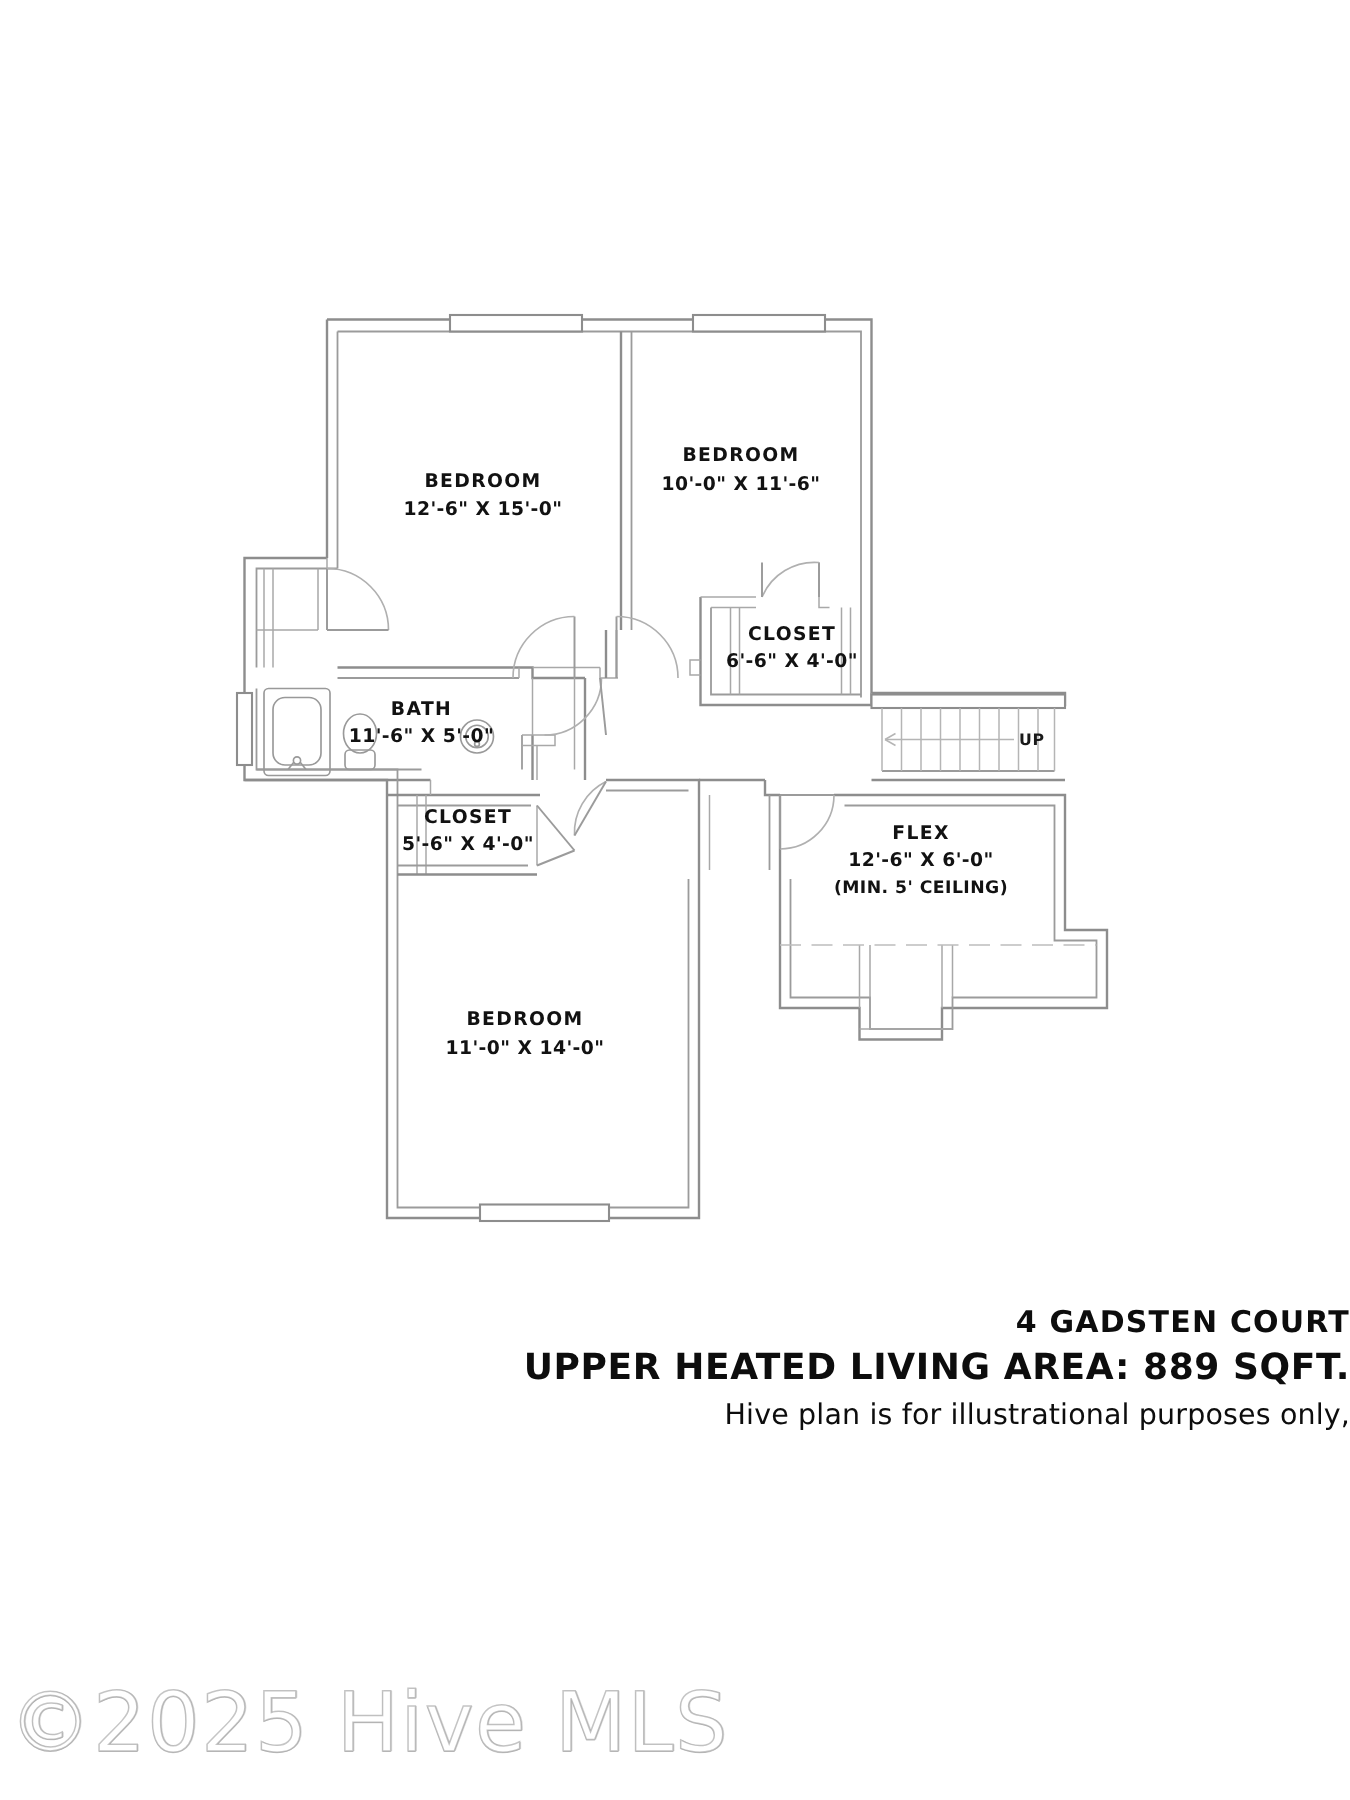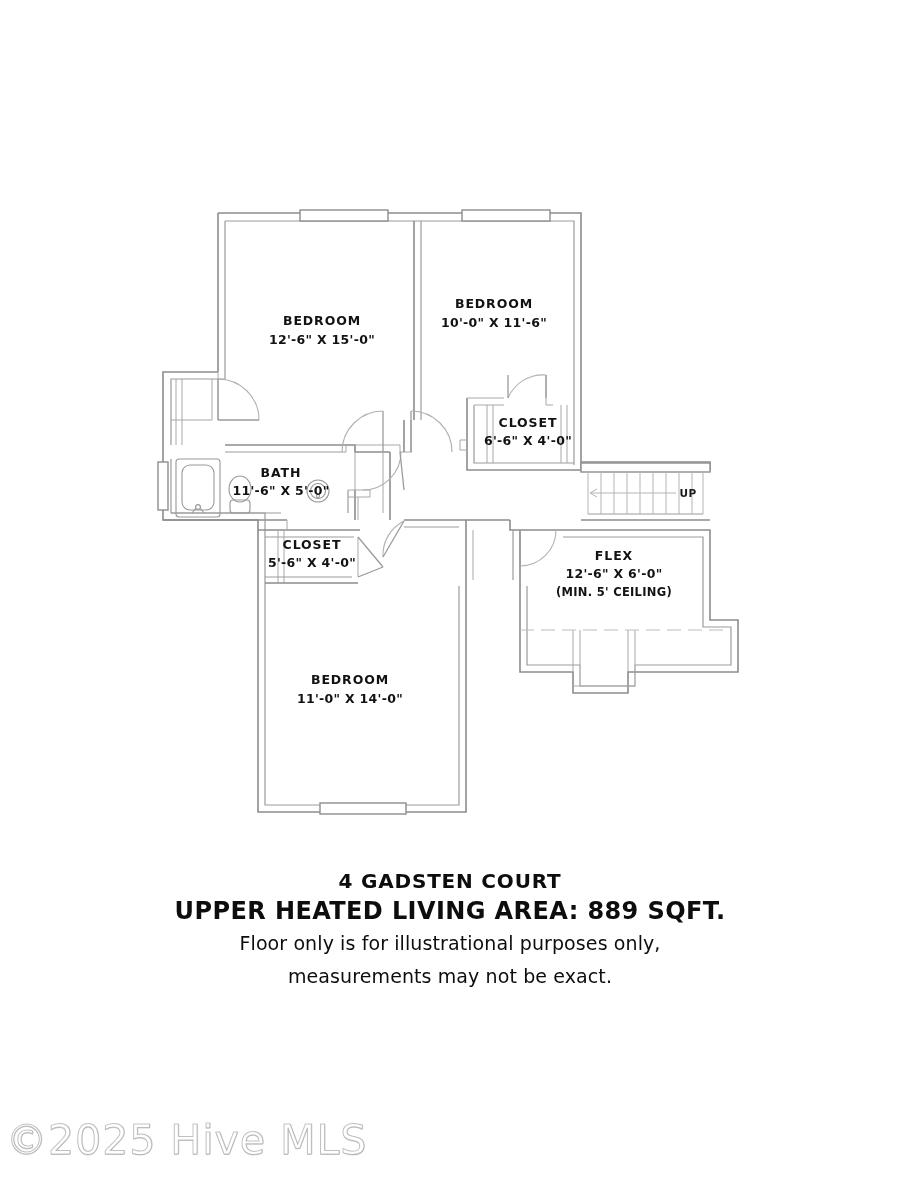--- a/index.html
+++ b/index.html
@@ -107,21 +107,21 @@
     fill: #1a1a1a;
     letter-spacing: 0.5px;
     text-anchor: middle;
     dominant-baseline: middle;
   }
   #caption {
     position: absolute;
     left: 0;
     top: 866px;
     width: 900px;
-    text-align: center;
+    text-align: right;
     user-select: none;
   }
   #caption .cap-line {
     display: block;
     font-family: "DejaVu Sans", sans-serif;
     color: #0d0d0d;
   }
   .cap-title {
     font-size: 20px;
     font-weight: 700;
@@ -138,21 +138,21 @@
     font-size: 19px;
     font-weight: 400;
     letter-spacing: 0.1px;
     line-height: 33px;
   }
   #watermark {
     position: absolute;
     left: 6px;
     top: 1116px;
     font-family: "DejaVu Sans", sans-serif;
-    font-size: 41px;
+    font-size: 55px;
     font-weight: 400;
     letter-spacing: 1px;
     color: #ffffff;
     -webkit-text-stroke: 1px #55555566;
     text-shadow: 0 1px 0 #cfcfcf, 1px 0 0 #d9d9d9;
     opacity: 0.85;
     white-space: nowrap;
     user-select: none;
   }
 </style>
@@ -358,19 +358,18 @@
       <text class="room-dims" x="614" y="574">12'-6" X 6'-0"</text>
       <text class="room-note" x="614" y="592">(MIN. 5' CEILING)</text>
 
     </g>
 
   </svg>
 
   <div id="caption">
     <span class="cap-line cap-title">4 GADSTEN COURT</span>
     <span class="cap-line cap-area">UPPER HEATED LIVING AREA: 889 SQFT.</span>
-    <span class="cap-line cap-note">Floor only is for illustrational purposes only,</span>
-    <span class="cap-line cap-note">measurements may not be exact.</span>
+    <span class="cap-line cap-note">Hive plan is for illustrational purposes only,</span>
   </div>
 
   <div id="watermark">©2025 Hive MLS</div>
 
 </div>
 
 </body></html>

